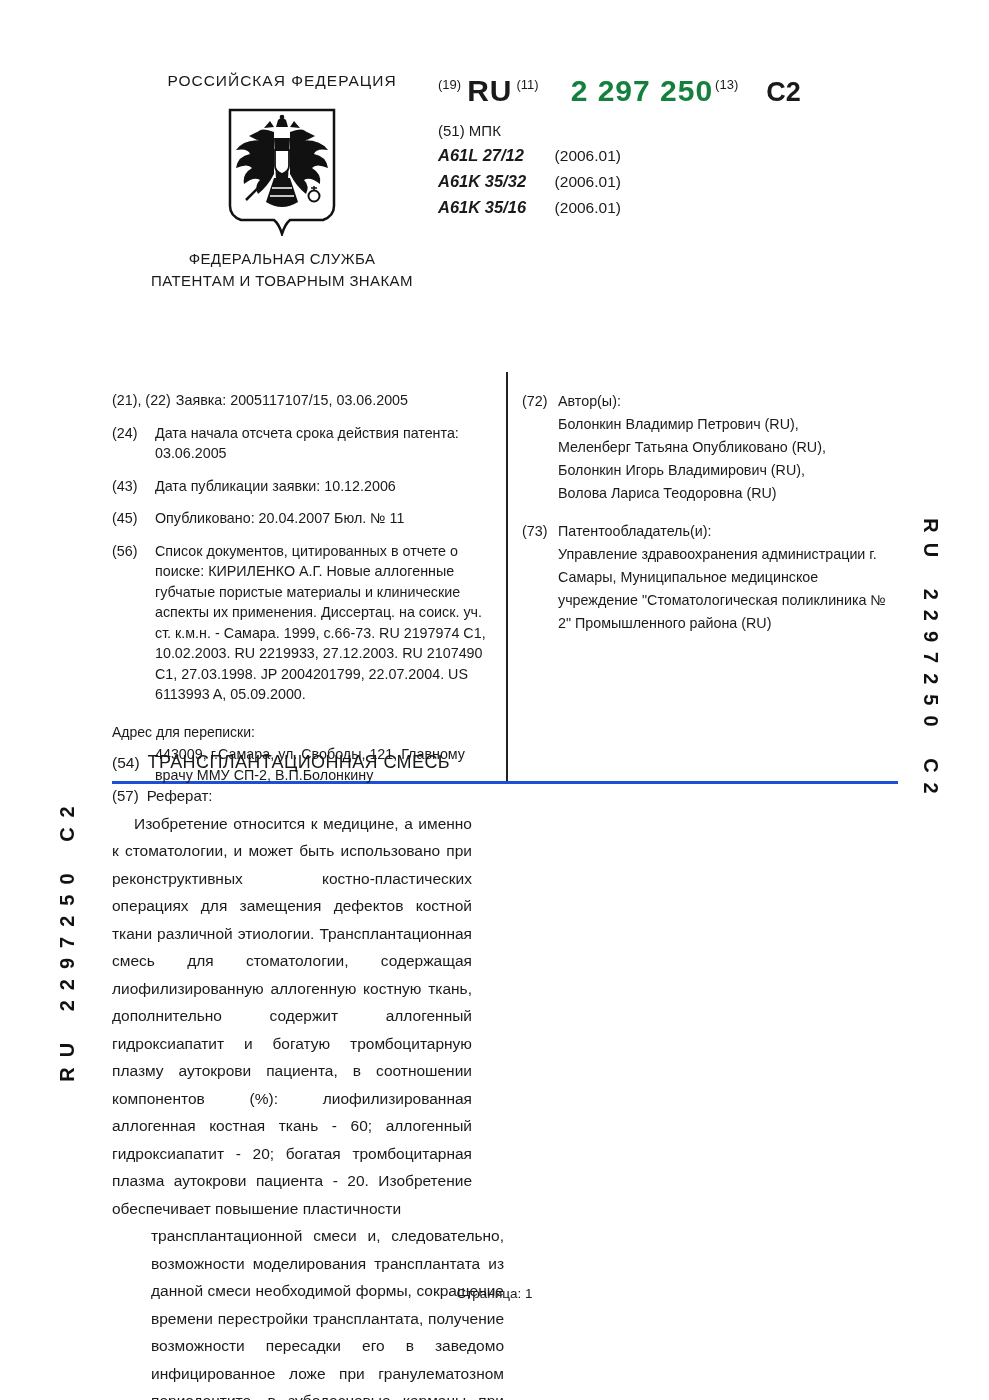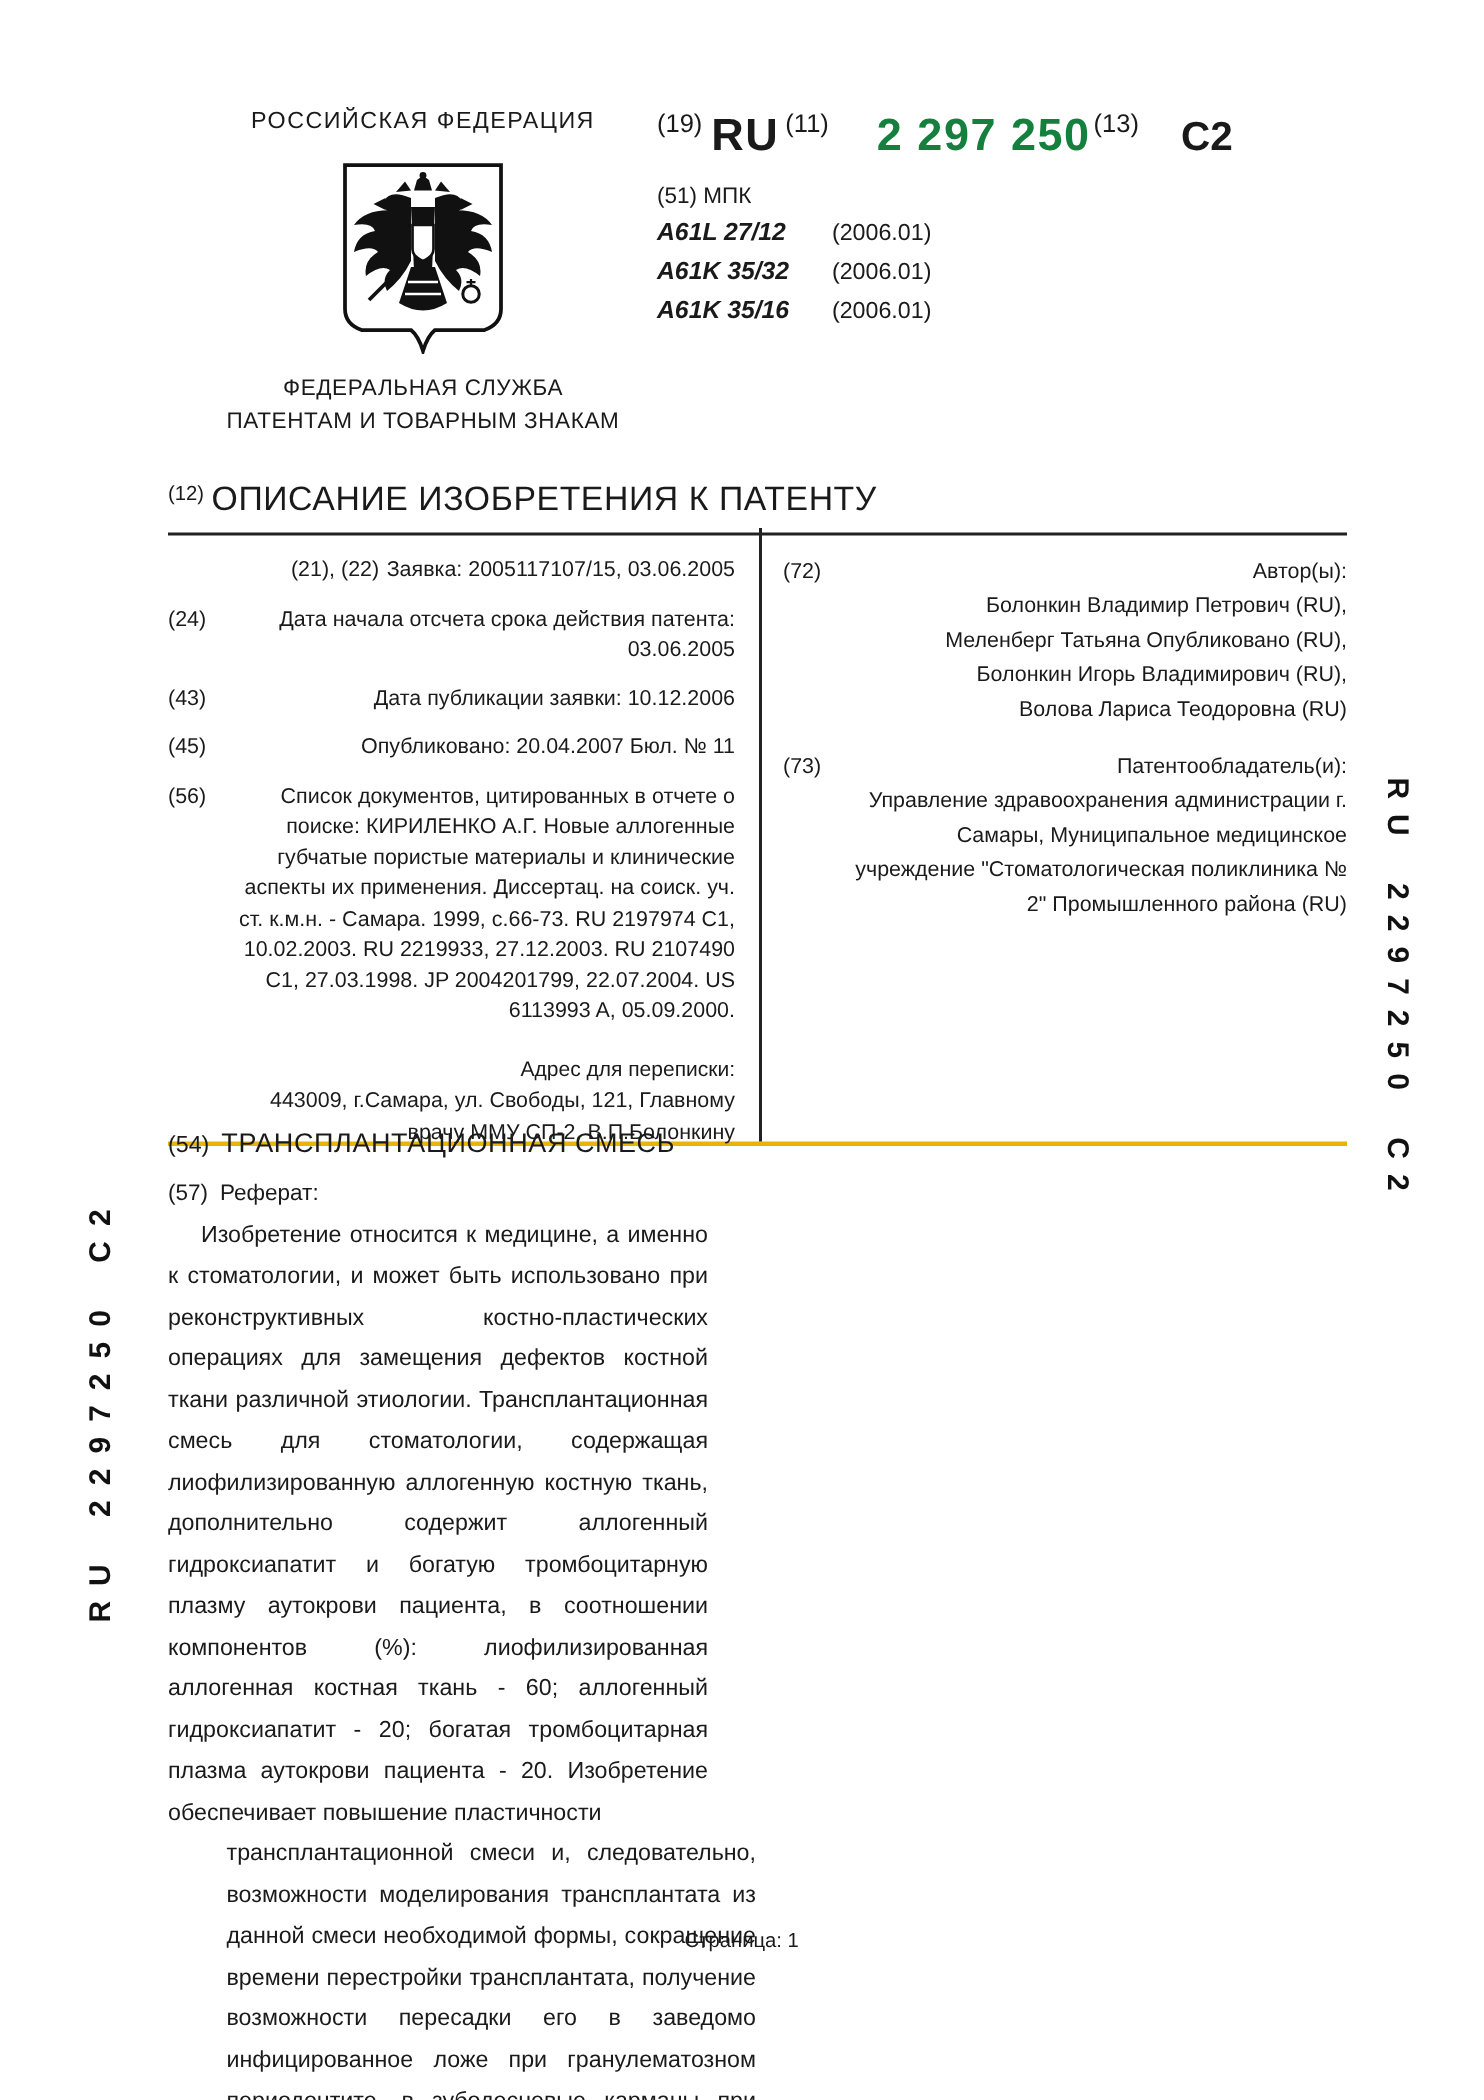--- a/index.html
+++ b/index.html
@@ -8,37 +8,37 @@
     font-family:"Liberation Sans","DejaVu Sans",sans-serif;color:#1a1a1a;
   }
   
   .header-left{position:absolute;left:112px;top:72px;width:340px;text-align:center;}
   .country{font-size:15.5px;letter-spacing:1px;}
   .emblem-wrap{margin:18px auto 0;width:116px;height:128px;}
   .office{margin-top:12px;font-size:15px;line-height:22px;letter-spacing:0.4px;}
   
   .header-right{position:absolute;left:438px;top:74px;width:470px;}
   .publine{white-space:nowrap;}
-  .sup{font-size:17px;position:relative;top:-12px;}
+  .sup{font-size:13px;position:relative;top:-12px;}
   .big{font-size:30px;font-weight:bold;letter-spacing:1px;}
   .ru{margin:0 4px 0 6px;}
   .pubnum{margin-left:32px;margin-right:2px;}
   .kind{font-size:27px;font-weight:bold;margin-left:28px;}
   .ipc-label{margin-top:14px;font-size:15px;}
   .ipc-row{margin-top:7px;font-size:16.5px;}
   .ipc-code{display:inline-block;min-width:112px;font-style:italic;font-weight:bold;}
   .ipc-date{font-size:15.5px;}
   
   .title12{position:absolute;left:112px;top:320px;width:786px;border-bottom:2px solid #222;
     padding-bottom:9px;white-space:nowrap;}
   .title12-num{font-size:13.5px;position:relative;top:-7px;margin-right:5px;}
   .title12-text{font-size:22.5px;letter-spacing:0.4px;}
   
-  .bib{position:absolute;left:112px;top:352px;width:786px;height:412px;display:flex;
-    border-bottom:3px solid #eab308;box-sizing:border-box;text-align:right;}
+  .bib{position:absolute;left:112px;top:372px;width:786px;height:412px;display:flex;
+    border-bottom:3px solid #1d4ed8;box-sizing:border-box;}
   .bcol-left{width:396px;border-right:2px solid #222;padding:18px 16px 0 0;box-sizing:border-box;}
   .bcol-right{flex:1;padding:18px 0 0 14px;box-sizing:border-box;}
   .bitem{margin-bottom:12px;font-size:14.3px;line-height:20.5px;}
   .hang{position:relative;padding-left:43px;}
   .bnum{position:absolute;left:0;top:0;}
   .bnum-inline{margin-right:5px;}
   .pre{white-space:pre-line;}
   .addr-label{margin-top:17px;font-size:14px;line-height:20.5px;}
   .addr-value{padding-left:43px;font-size:14.3px;line-height:20.5px;margin-top:2px;}
   .hang72{position:relative;padding-left:36px;font-size:14.3px;line-height:23px;margin-bottom:15px;}
@@ -118,23 +118,20 @@
     <div class="ipc-row">
       <span class="ipc-code">A61K 35/32</span>
       <span class="ipc-date">(2006.01)</span>
     </div>
     <div class="ipc-row">
       <span class="ipc-code">A61K 35/16</span>
       <span class="ipc-date">(2006.01)</span>
     </div>
   </div>
 
-  <div class="title12">
-    <span class="title12-num">(12)</span><span class="title12-text">ОПИСАНИЕ ИЗОБРЕТЕНИЯ К ПАТЕНТУ</span>
-  </div>
 
   <div class="bib">
     <div class="bcol-left">
       <div class="bitem">
         <span class="bnum-inline">(21), (22)</span><span>Заявка: 2005117107/15, 03.06.2005</span>
       </div>
       <div class="bitem hang">
         <span class="bnum">(24)</span>
         <span class="pre">Дата начала отсчета срока действия патента:
 03.06.2005</span>

